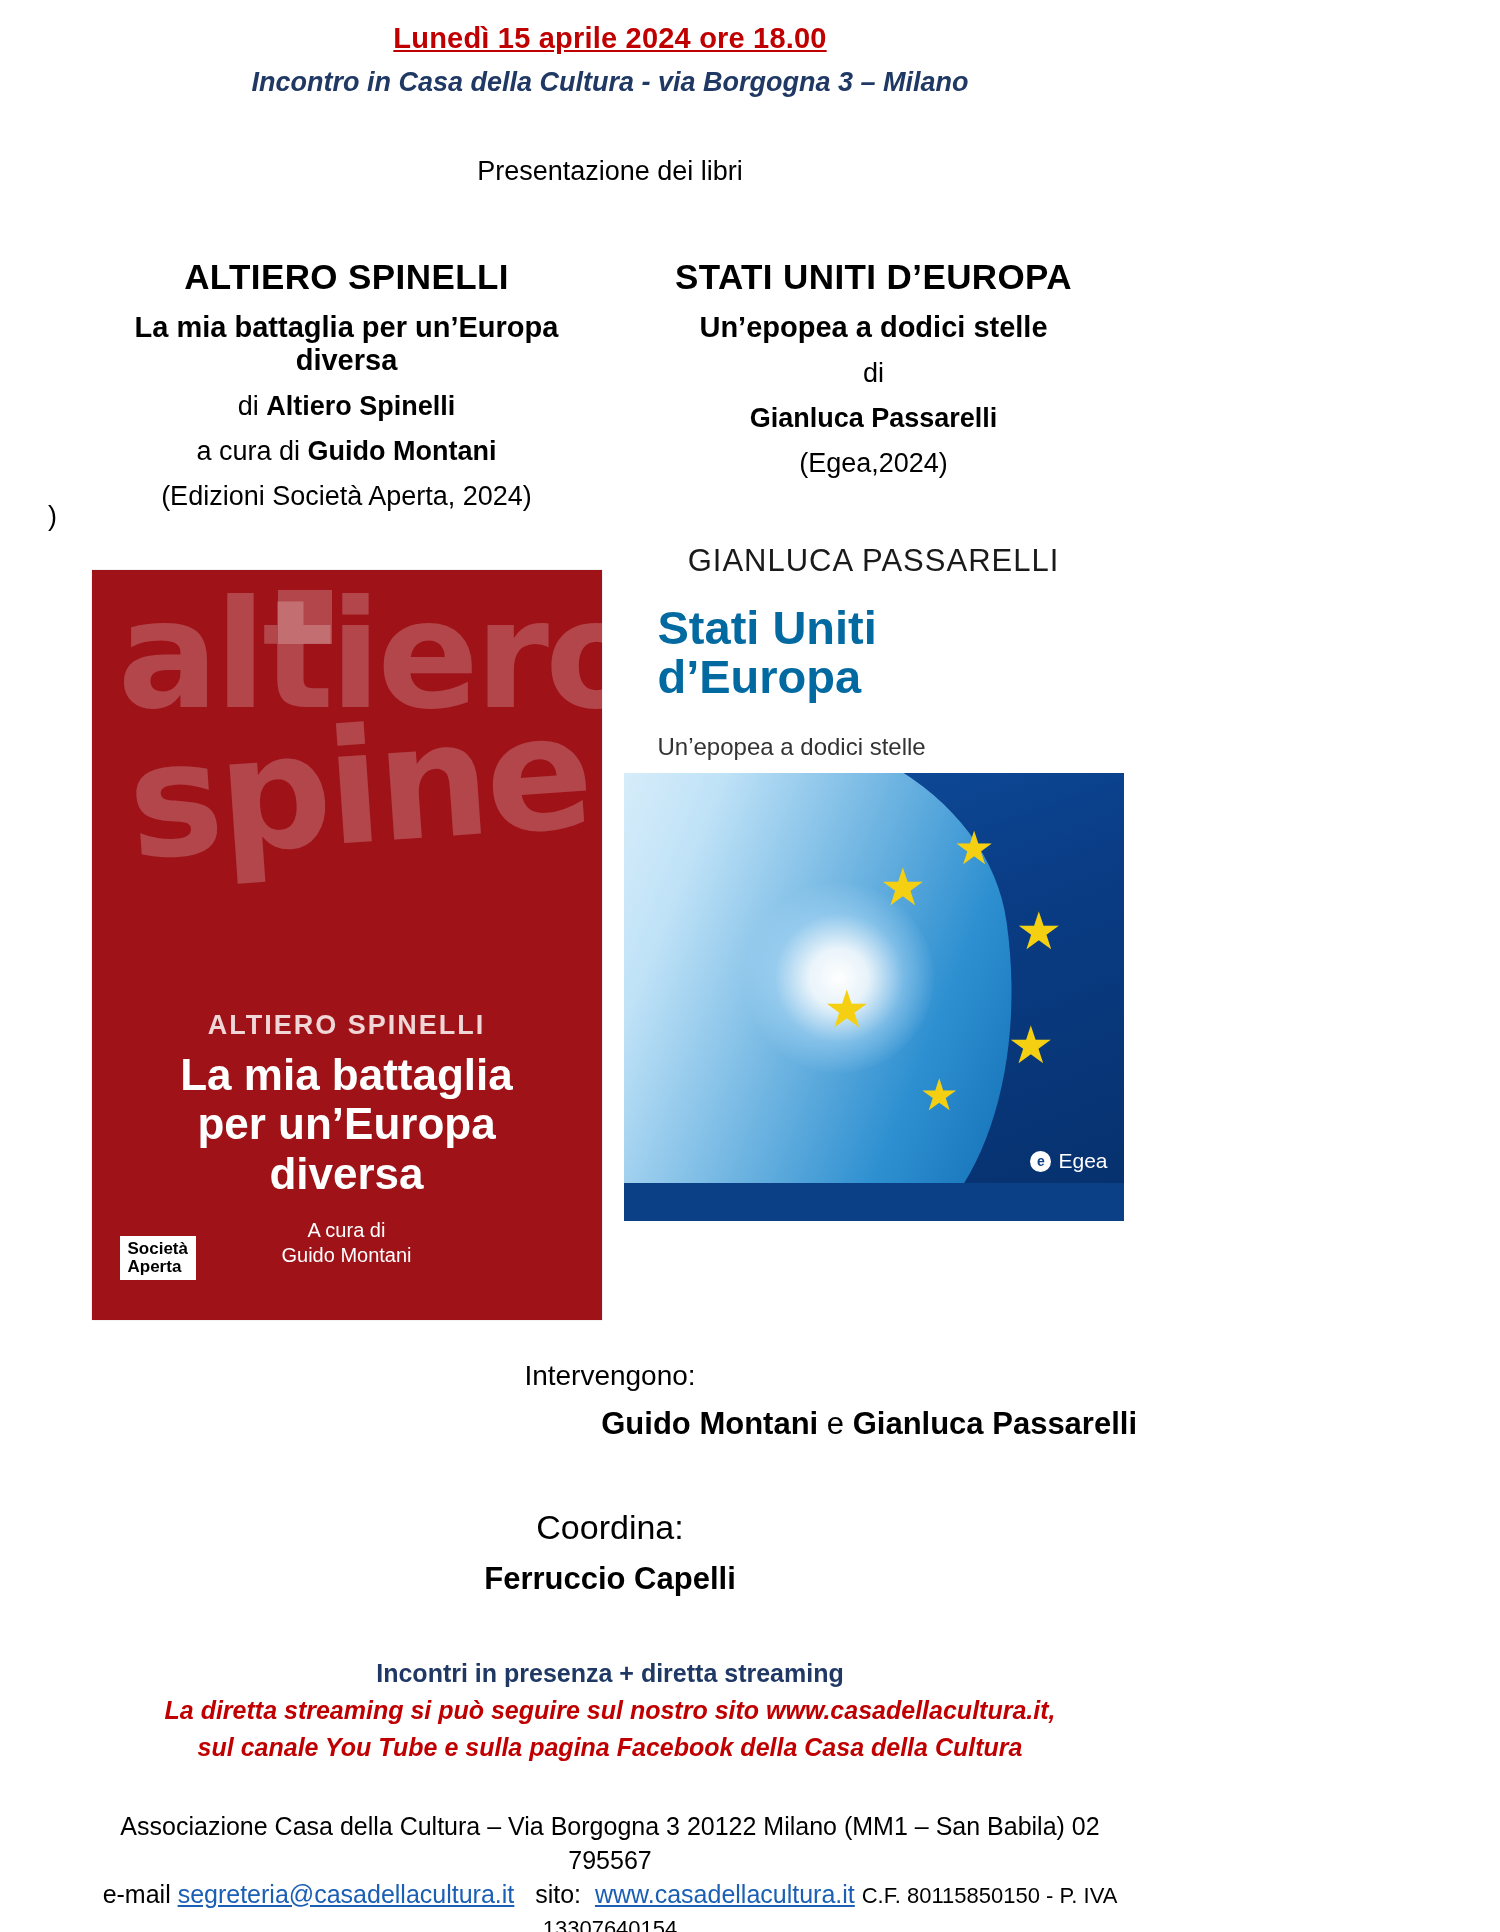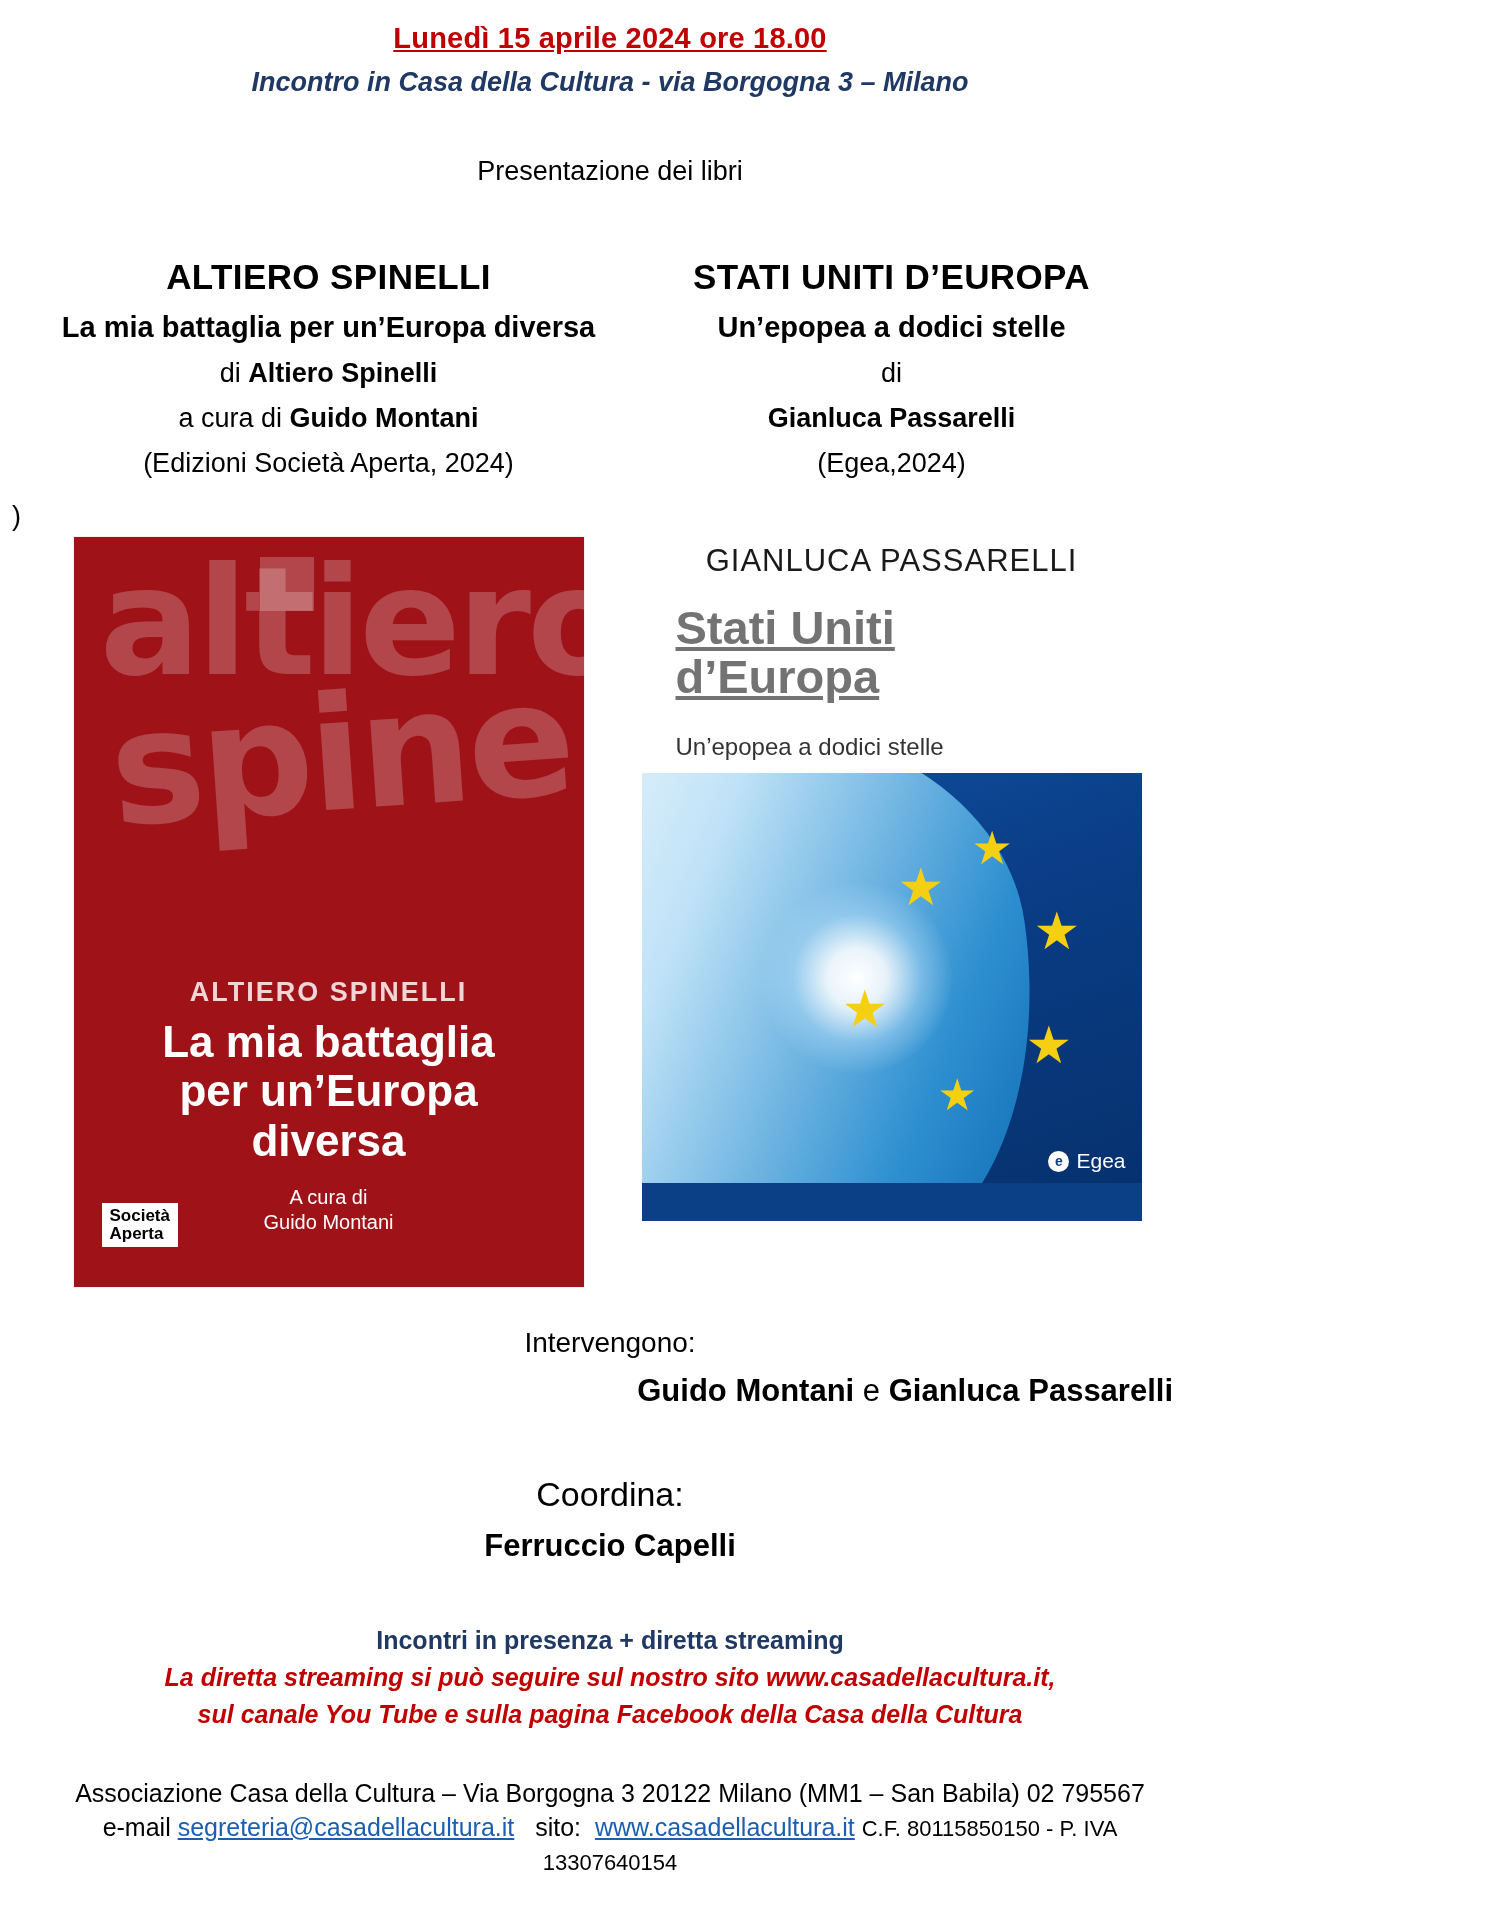--- a/index.html
+++ b/index.html
@@ -13,21 +13,21 @@
     font-family: "Liberation Sans", sans-serif;
     color: #000000;
     position: relative;
     overflow: hidden;
   }
   .page {
     width: 1220px;
     height: 1932px;
     position: relative;
     box-sizing: border-box;
-    padding: 0 47px;
+    padding: 0 83px;
   }
 
   
   .header {
     text-align: center;
     padding-top: 22px;
   }
   .date-line {
     font-size: 29px;
     font-weight: bold;
@@ -177,24 +177,23 @@
     font-size: 31px;
     letter-spacing: 1px;
     color: #1a1a1a;
   }
   .cr-title {
     position: absolute;
     top: 82px;
     left: 34px;
     font-size: 47px;
     font-weight: bold;
-    color: #737373;
+    color: #0369a1;
     line-height: 1.05;
     text-align: left;
-    text-decoration: underline;
   }
   .cr-sub {
     position: absolute;
     top: 212px;
     left: 34px;
     font-size: 24px;
     color: #333333;
   }
   .cr-art {
     position: absolute;

